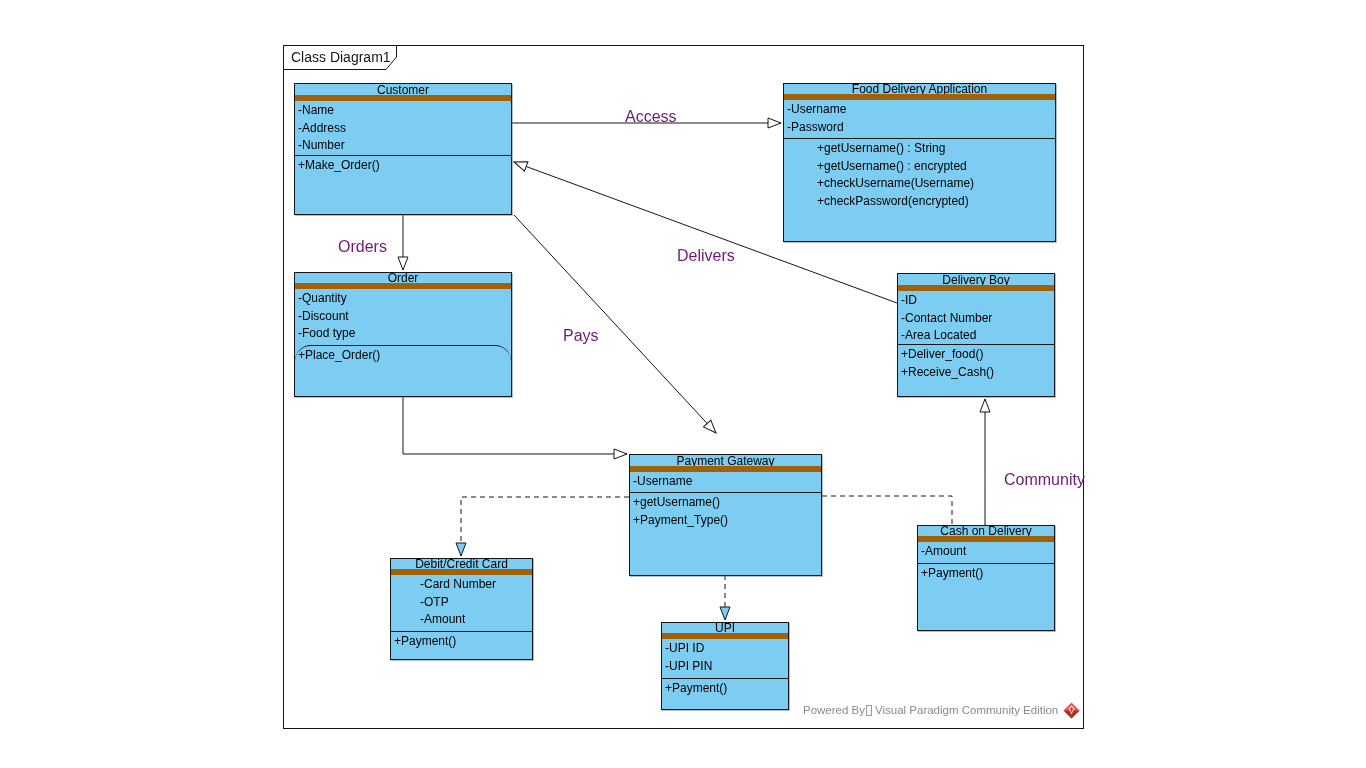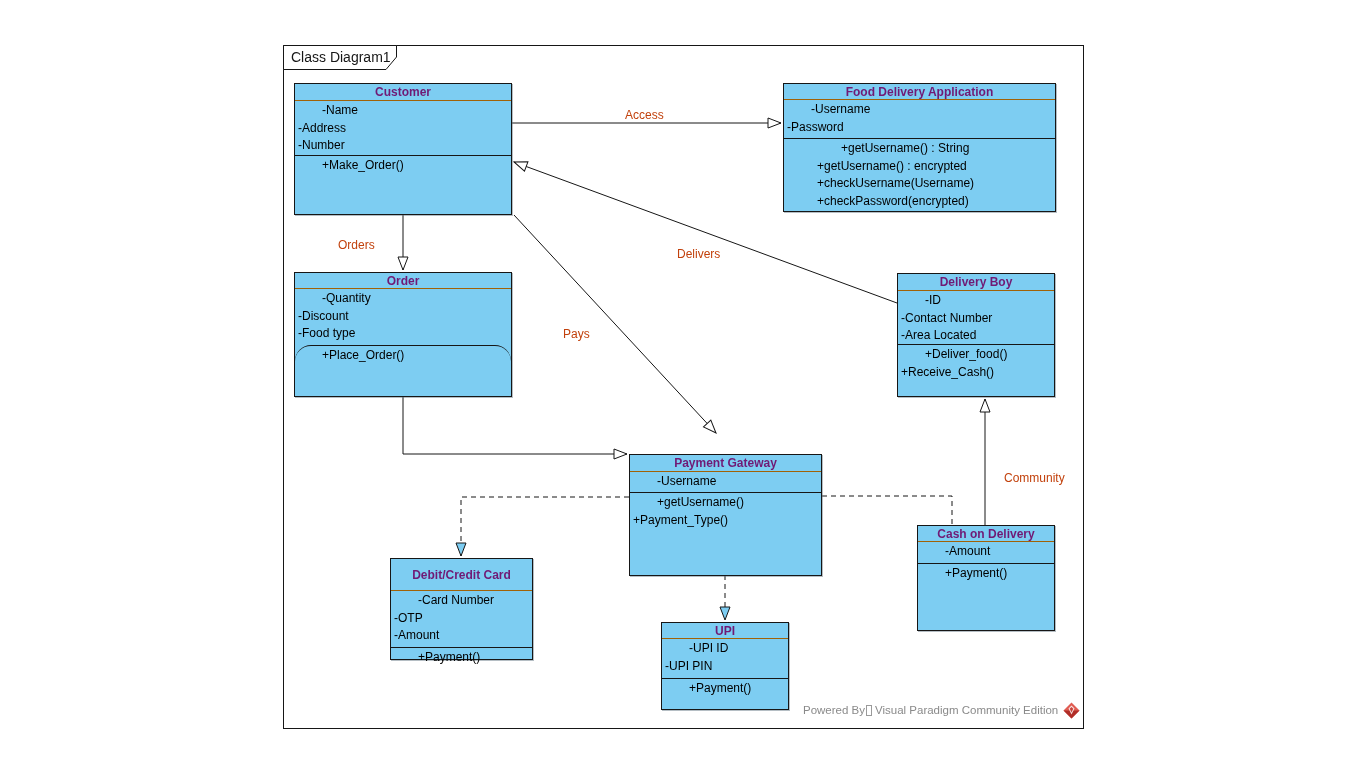--- a/index.html
+++ b/index.html
@@ -17,31 +17,31 @@
     position: absolute; left: 291px; top: 49px; font-size: 14px; color: #161616; white-space: nowrap;
   }
 
   svg.overlay { position: absolute; left: 0; top: 0; width: 1366px; height: 768px; pointer-events: none; }
 
   .cls {
     position: absolute; background: #7DCDF2; border: 1px solid #161616;
     box-shadow: 1px 1px 0 rgba(90,110,125,0.45);
   }
   .cls-title {
-    font-weight: bold; font-size: 12px; text-align: center; color: #701a75;
-    border-bottom: 1px solid #a16207; display: flex; align-items: center; justify-content: center;
+    font-weight: normal; font-size: 12px; text-align: center; color: #000000;
+    border-bottom: 6px solid #a16207; display: flex; align-items: center; justify-content: center;
     overflow: hidden;
   }
   .cls-attrs { overflow: hidden; }
   .cls-ops { border-top: 1px solid #161616; overflow: hidden; }
   .member { font-size: 12px; line-height: 17.5px; padding-left: 3px; white-space: nowrap; color: #000; }
-  .cls-attrs .member:first-child, .cls-ops .member:first-child { padding-top: 1px; margin-left: 24px; }
+  .cls-attrs .member:first-child, .cls-ops .member:first-child { padding-top: 1px; }
 
   .edge-label {
-    position: absolute; font-size: 12px; color: #c2410c; white-space: nowrap;
+    position: absolute; font-size: 16px; color: #701a75; white-space: nowrap;
   }
 
   #footer {
     position: absolute; left: 803px; top: 701px; height: 18px;
     font-size: 11.5px; color: #8a8a8a; display: flex; align-items: center; white-space: nowrap;
   }
   .tofu {
     display: inline-block; width: 6px; height: 11px; border: 1px solid #9a9a9a;
     margin: 0 3px 0 1px;
   }
@@ -94,21 +94,21 @@
     <div class="cls-attrs" style="height:54px;">
       <div class="member">-Name</div>
       <div class="member">-Address</div>
       <div class="member">-Number</div>
     </div>
     <div class="cls-ops" style="height:59px;">
       <div class="member">+Make_Order()</div>
     </div>
   </div>
 
-  <div class="cls" style="left:783px; top:83px; width:273px; height:129px;">
+  <div class="cls" style="left:783px; top:83px; width:273px; height:159px;">
     <div class="cls-title" style="height:16px;">Food Delivery Application</div>
     <div class="cls-attrs" style="height:38px;">
       <div class="member">-Username</div>
       <div class="member">-Password</div>
     </div>
     <div class="cls-ops" style="height:73px;padding-left:30px;">
       <div class="member">+getUsername() : String</div>
       <div class="member">+getUsername() : encrypted</div>
       <div class="member">+checkUsername(Username)</div>
       <div class="member">+checkPassword(encrypted)</div>
@@ -145,22 +145,22 @@
     <div class="cls-attrs" style="height:20px;">
       <div class="member">-Username</div>
     </div>
     <div class="cls-ops" style="height:83px;">
       <div class="member">+getUsername()</div>
       <div class="member">+Payment_Type()</div>
     </div>
   </div>
 
   <div class="cls" style="left:390px; top:558px; width:143px; height:102px;">
-    <div class="cls-title" style="height:32px;">Debit/Credit Card</div>
-    <div class="cls-attrs" style="height:56px;">
+    <div class="cls-title" style="height:16px;">Debit/Credit Card</div>
+    <div class="cls-attrs" style="height:56px;padding-left:26px;">
       <div class="member">-Card Number</div>
       <div class="member">-OTP</div>
       <div class="member">-Amount</div>
     </div>
     <div class="cls-ops" style="height:28px;">
       <div class="member">+Payment()</div>
     </div>
   </div>
 
   <div class="cls" style="left:661px; top:622px; width:128px; height:88px;">

